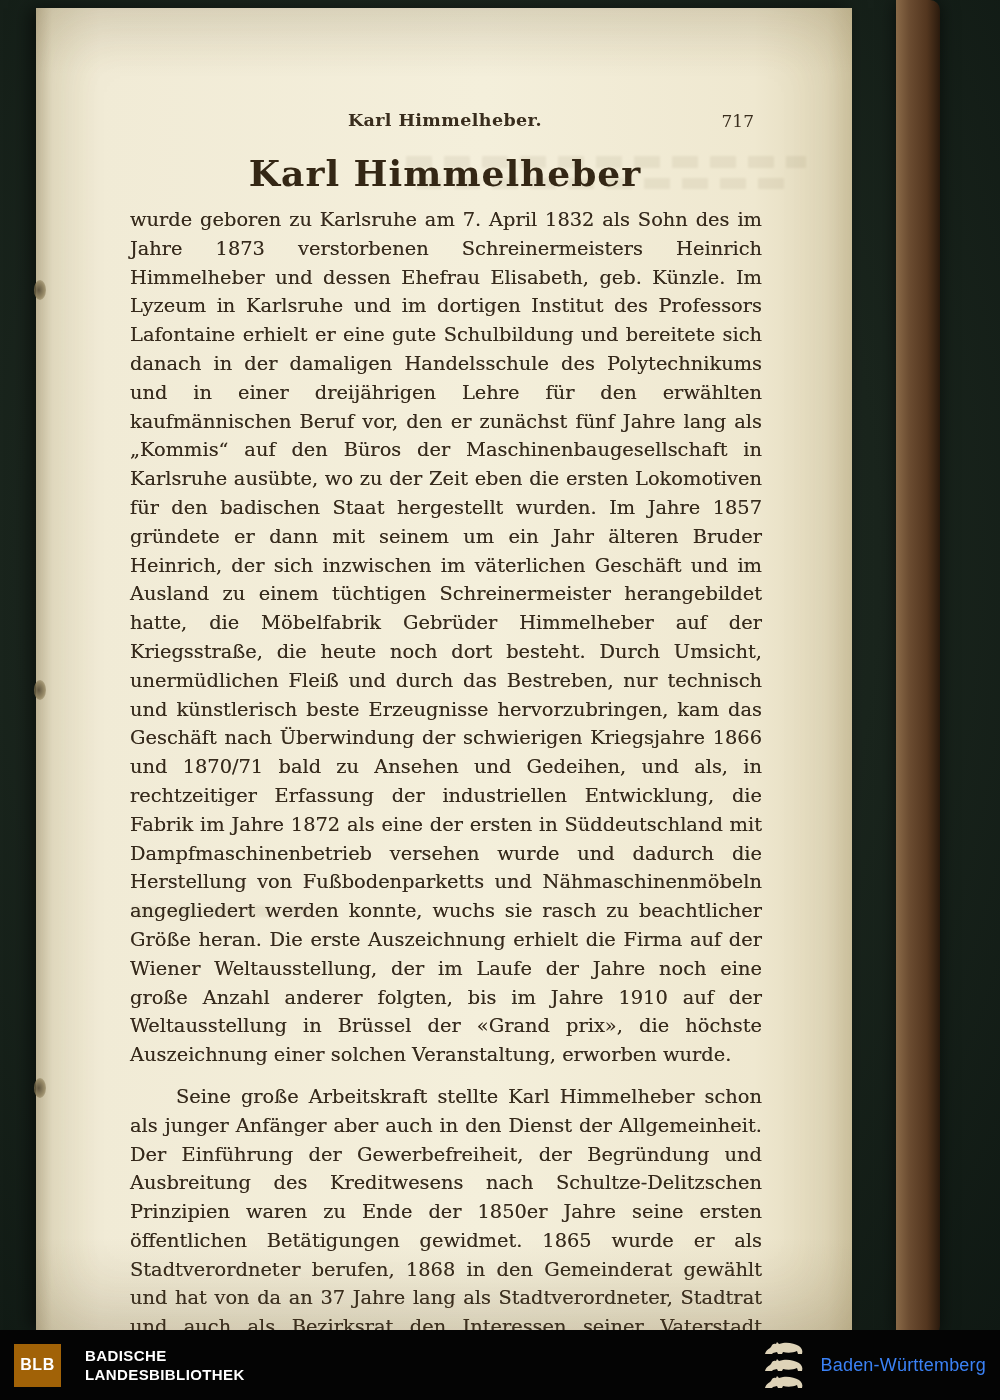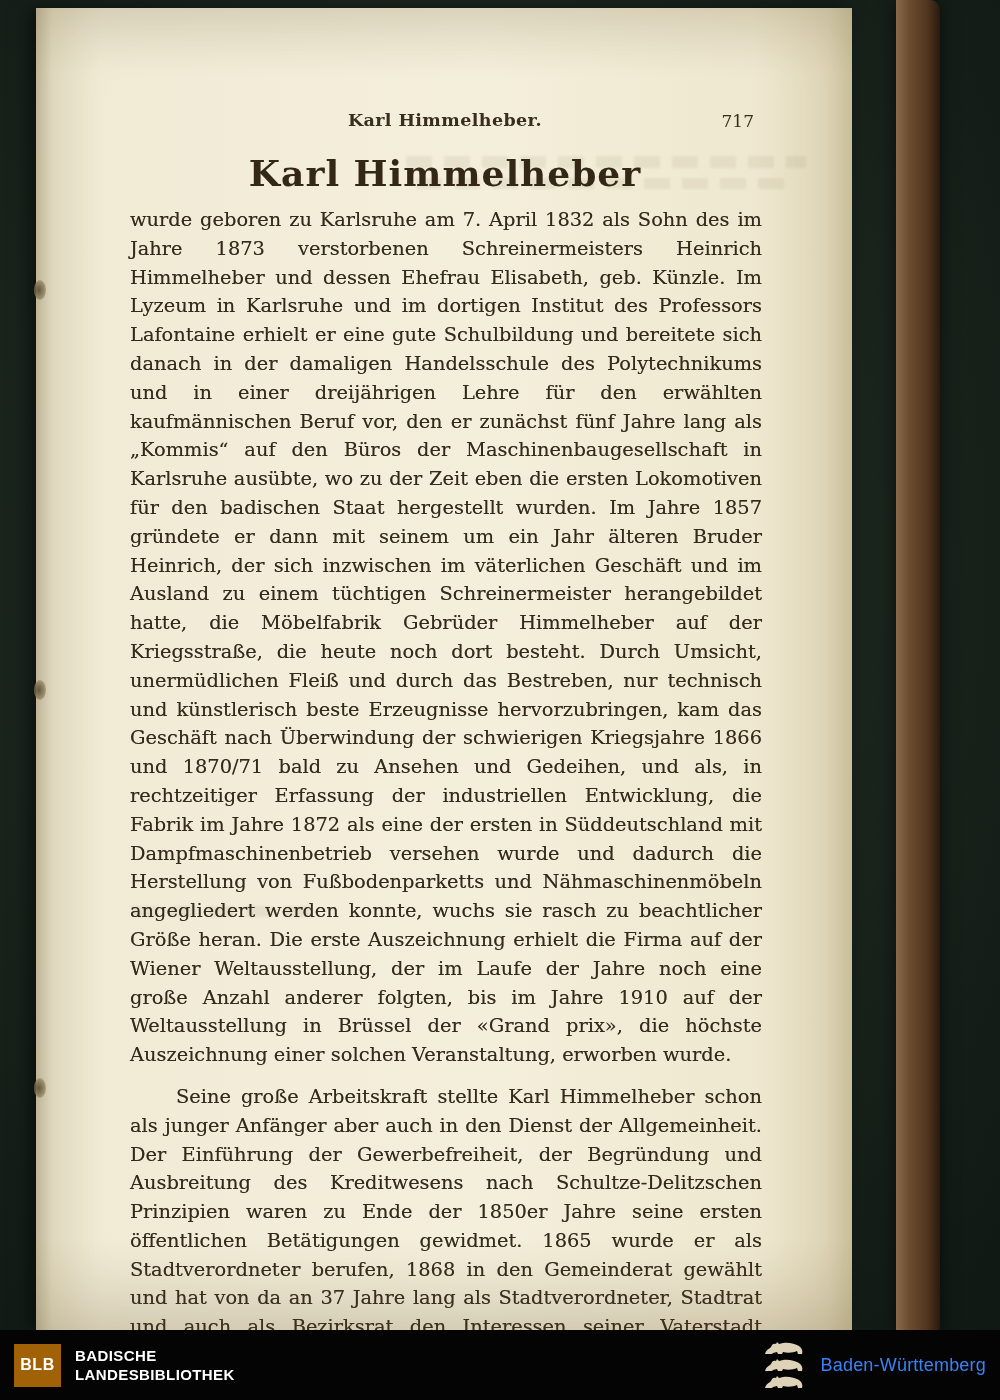--- a/index.html
+++ b/index.html
@@ -83,21 +83,21 @@
     font-family:"Liberation Sans", sans-serif;
   }
   .footer-left{display:flex;align-items:center;}
   .blb-logo{
     width:47px;height:43px;background:#a16207;
     display:flex;align-items:center;justify-content:center;
     color:#fff;font-weight:700;font-size:16px;letter-spacing:.5px;
     flex:0 0 auto;
   }
   .library-name{
-    margin-left:14px;color:#fff;font-weight:700;font-size:15px;line-height:1.3;
+    margin-left:24px;color:#fff;font-weight:700;font-size:15px;line-height:1.3;
     letter-spacing:.4px;
   }
   .footer-right{display:flex;align-items:center;}
   .coat{margin-right:10px;flex:0 0 auto;}
   .region{color:#3b82f6;font-size:18px;font-weight:400;letter-spacing:.2px;}
 </style>
 </head>
 <body>
 
 <div id="stage">

